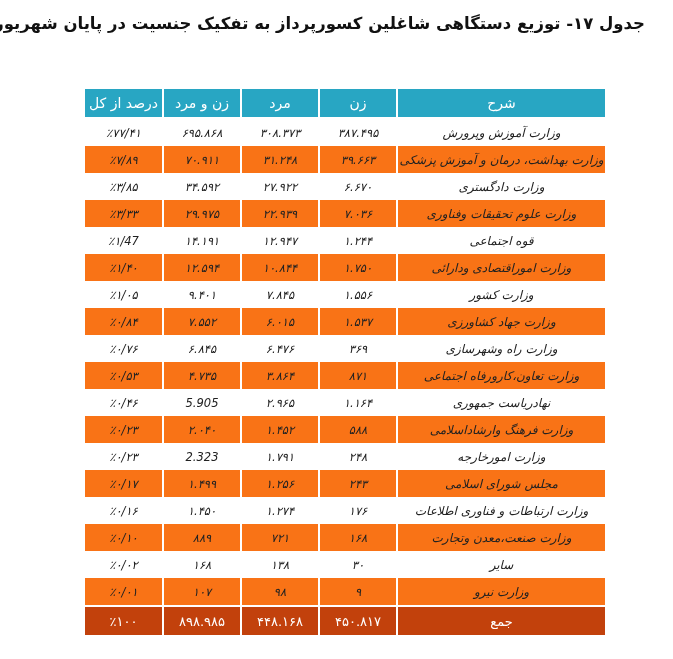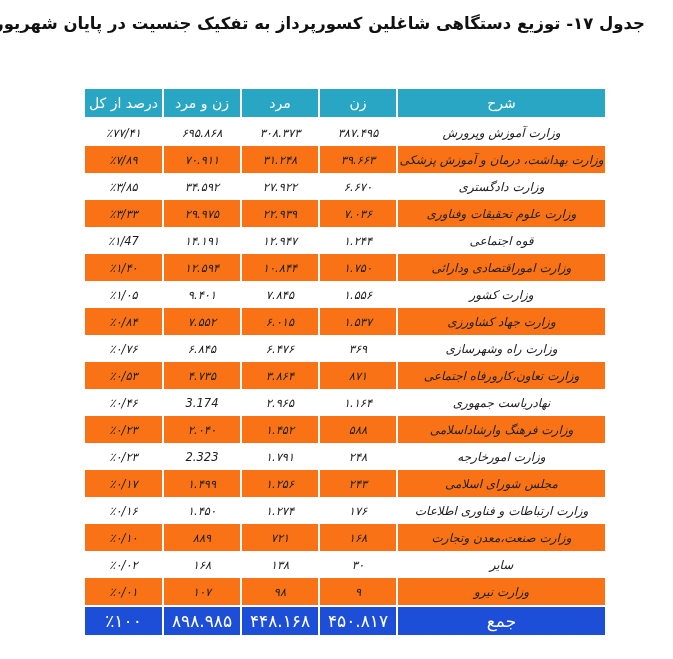--- a/index.html
+++ b/index.html
@@ -12,21 +12,21 @@
                border-collapse: separate; border-spacing: 2px 0; direction: rtl;
                table-layout: fixed; }
   table.data th { background: #28a6c3; color: #ffffff; font-weight: normal;
                   font-size: 14px; height: 28px; padding: 0; text-align: center;
                   border-bottom: 2px solid #ffffff; }
   table.data td { font-size: 12px; height: 27px; padding: 0; text-align: center;
                   color: #222; border-bottom: 0; }
   table.data tr.alt td { background: #f97316; font-style: italic; }
   table.data tr.plain td { background: #ffffff; font-style: italic; }
   table.data td.num { font-family: "DejaVu Sans", sans-serif; font-size: 11.5px; direction: ltr; }
-  table.data tr.total td { background: #1d4ed8; color: #ffffff; font-size: 17px; height: 28px;
+  table.data tr.total td { background: #c2410c; color: #ffffff; font-size: 13px; height: 28px;
                            border-top: 2px solid #ffffff; }
   col.c-desc { width: 207px; }
   col.c-f { width: 76px; }
   col.c-m { width: 76px; }
   col.c-t { width: 76px; }
   col.c-p { width: 77px; }
 </style>
 </head>
 <body>
 
@@ -117,21 +117,21 @@
         <td>وزارت تعاون،کارورفاه اجتماعی</td>
         <td class="num">۸۷۱</td>
         <td class="num">۳.۸۶۴</td>
         <td class="num">۴.۷۳۵</td>
         <td class="num">٪۰/۵۳</td>
       </tr>
       <tr class="plain">
         <td>نهادریاست جمهوری</td>
         <td class="num">۱.۱۶۴</td>
         <td class="num">۲.۹۶۵</td>
-        <td class="num">3.174</td>
+        <td class="num">5.905</td>
         <td class="num">٪۰/۴۶</td>
       </tr>
       <tr class="alt">
         <td>وزارت فرهنگ وارشاداسلامی</td>
         <td class="num">۵۸۸</td>
         <td class="num">۱.۴۵۲</td>
         <td class="num">۲.۰۴۰</td>
         <td class="num">٪۰/۲۳</td>
       </tr>
       <tr class="plain">

